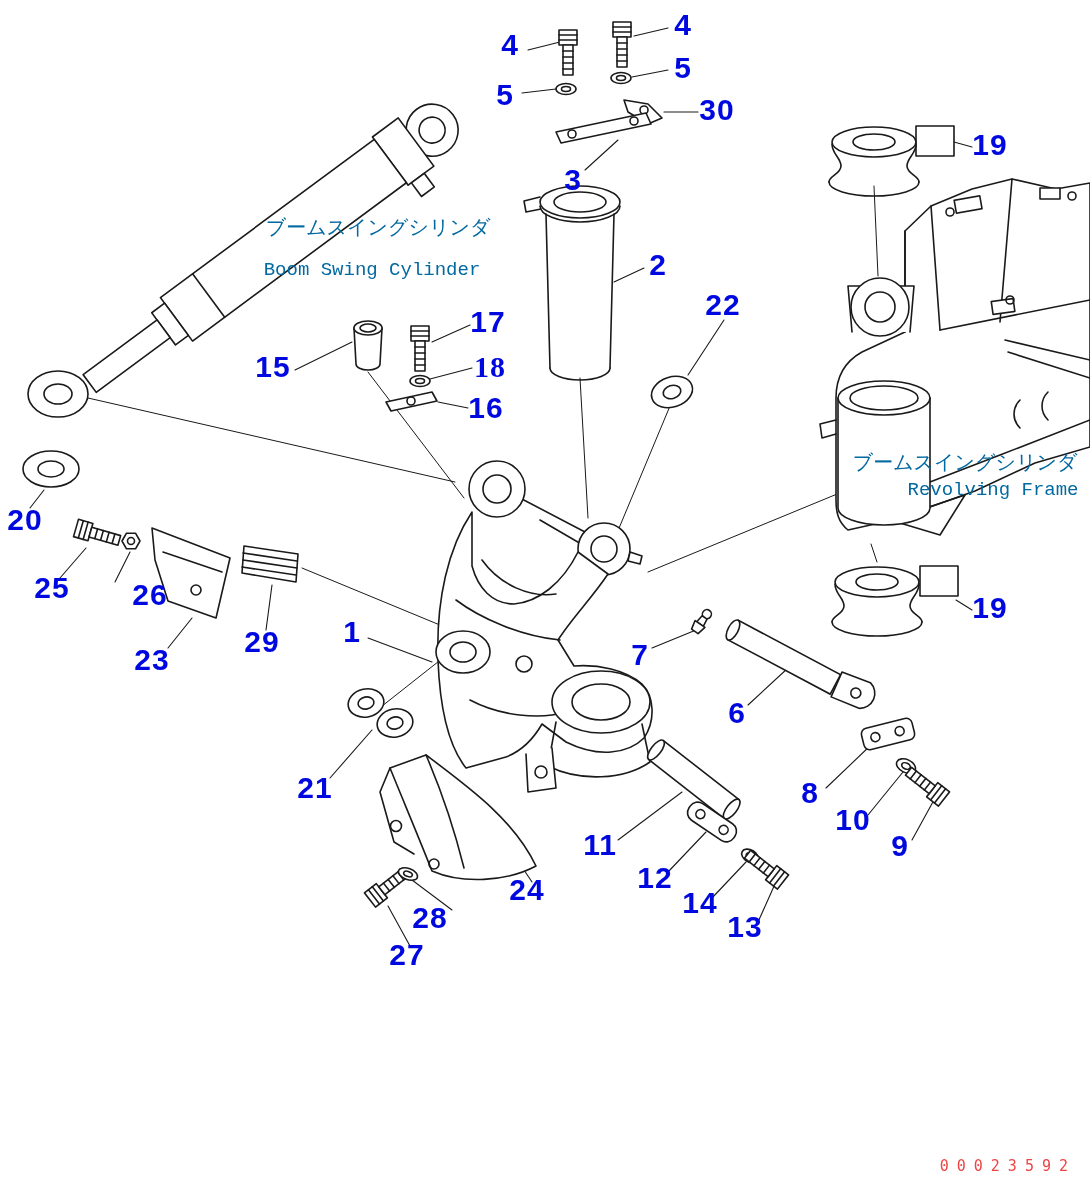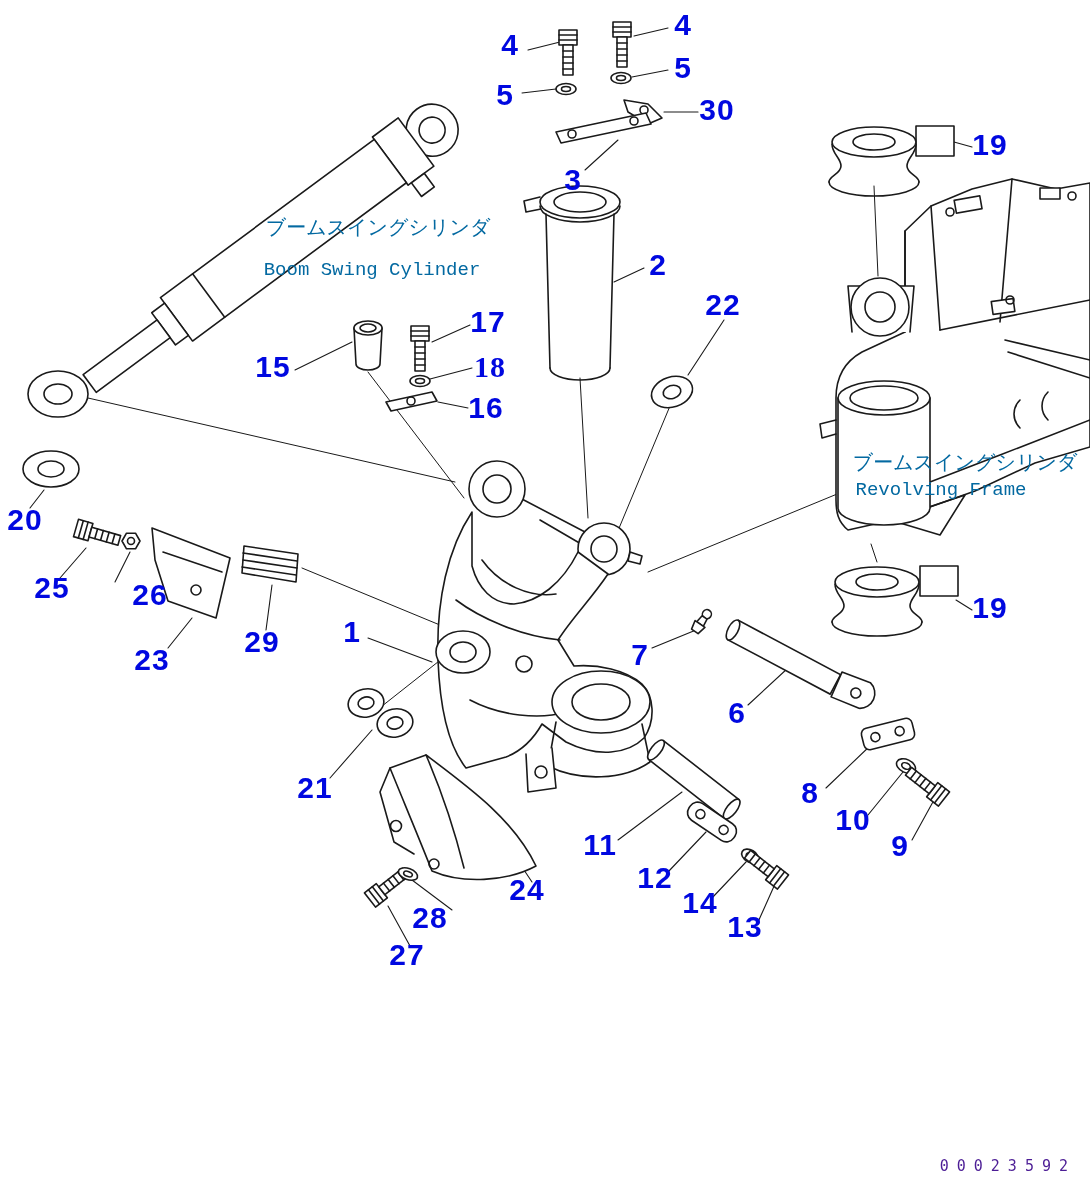--- a/index.html
+++ b/index.html
@@ -15,21 +15,21 @@
   }
   .part-label{
     position:absolute;transform:translate(-50%,-50%);
     font-family:Liberation Mono, monospace;
     font-size:19px;color:#0369a1;white-space:nowrap;
   }
   .part-label.jp{font-size:20px;}
   .doc-number{
     position:absolute;right:14px;bottom:10px;
     font-family:"DejaVu Sans Mono","Liberation Mono",monospace;
-    font-size:15px;letter-spacing:8px;color:#4c1d95;
+    font-size:15px;letter-spacing:8px;color:#ef4444;
   }
 </style>
 </head>
 <body>
 
 <div class="stage">
 
   <svg width="1090" height="1185" viewBox="0 0 1090 1185" fill="none" stroke="#1a1a1a" stroke-width="1.6" stroke-linecap="round" stroke-linejoin="round">
 
     <defs>
@@ -354,16 +354,16 @@
       <span class="callout" style="left: 700px; top: 903px;">14</span>
       <span class="callout" style="left: 745px; top: 927px;">13</span>
       <span class="callout" style="left: 527px; top: 890px;">24</span>
       <span class="callout" style="left: 430px; top: 918px;">28</span>
       <span class="callout" style="left: 407px; top: 955px;">27</span>
     </div>
 
   <div class="part-label jp" style="left:378px;top:227px;">ブームスイングシリンダ</div>
   <div class="part-label" style="left:372px;top:270px;">Boom Swing Cylinder</div>
   <div class="part-label jp" style="left:965px;top:462px;">ブームスイングシリンダ</div>
-  <div class="part-label" style="left:941px;top:490px;">Revolving Frame</div>
+  <div class="part-label" style="left:993px;top:490px;">Revolving Frame</div>
 
   <div class="doc-number">00023592</div>
 </div>
 
 </body></html>

